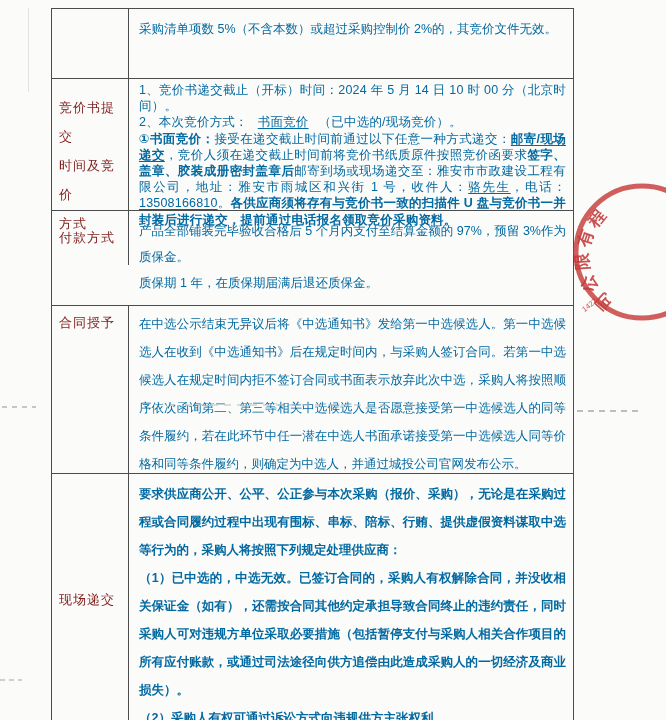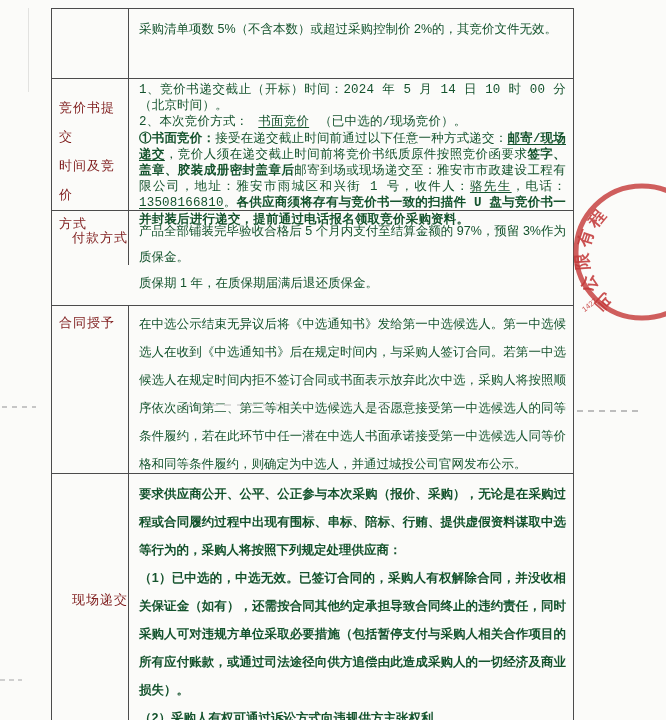--- a/index.html
+++ b/index.html
@@ -28,38 +28,38 @@
     width: 77px;
     border-right: 1px solid #4c4c4c;
     flex-shrink: 0;
     display: flex;
     flex-direction: column;
     font-size: 13px;
     letter-spacing: 1px;
     padding-left: 7px;
     color: #7f1d1d;
   }
-  .label-center { justify-content: center; text-align: right; }
+  .label-center { justify-content: center; }
   .label-top { padding-top: 8px; }
   .content-cell {
     flex: 1;
     padding: 0 7px 0 10px;
     font-size: 12.5px;
     text-align: justify;
-    color: #14532d;
+    color: #0369a1;
   }
   .r1 { height: 69px; }
   .r2 { height: 132px; }
   .r3 { height: 55px; }
   .r4 { height: 168px; margin-top: 40px; }
   .r5 { height: 252px; }
 
   .r1 .content-cell { padding-top: 11px; line-height: 18px; }
 
-  .r2 .content-cell { padding-top: 3px; line-height: 16.2px; letter-spacing: 0.2px; font-family: Liberation Mono, monospace; }
+  .r2 .content-cell { padding-top: 3px; line-height: 16.2px; letter-spacing: 0.2px; }
   .r2 .label-cell { line-height: 29px; padding-top: 14px; }
 
   .r3 .content-cell { padding-top: 7px; line-height: 26px; }
   .r4 .content-cell { padding-top: 4px; line-height: 28px; }
   .r5 .content-cell { padding-top: 6px; line-height: 28px; font-weight: bold; }
 
   .b { font-weight: bold; }
   .u { text-decoration: underline; text-underline-offset: 2px; }
   .u-pad { padding: 0 10px; }
 

